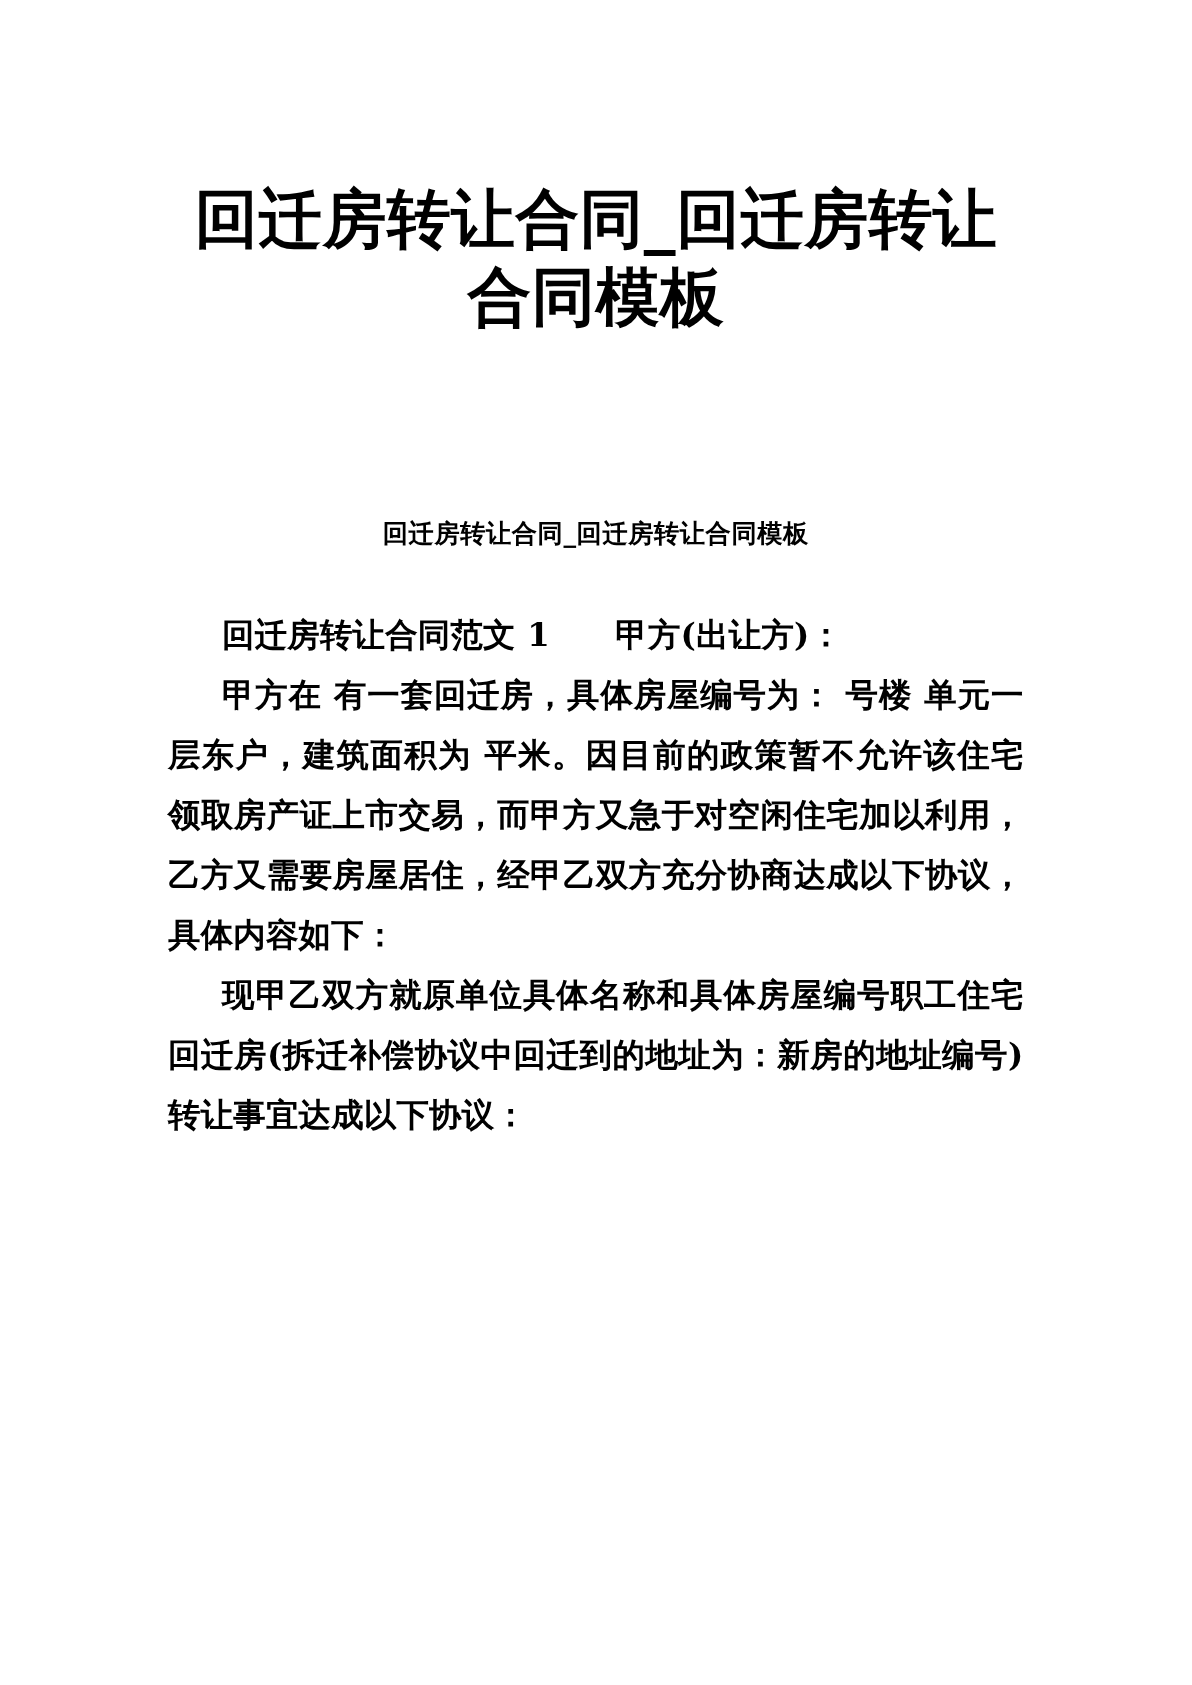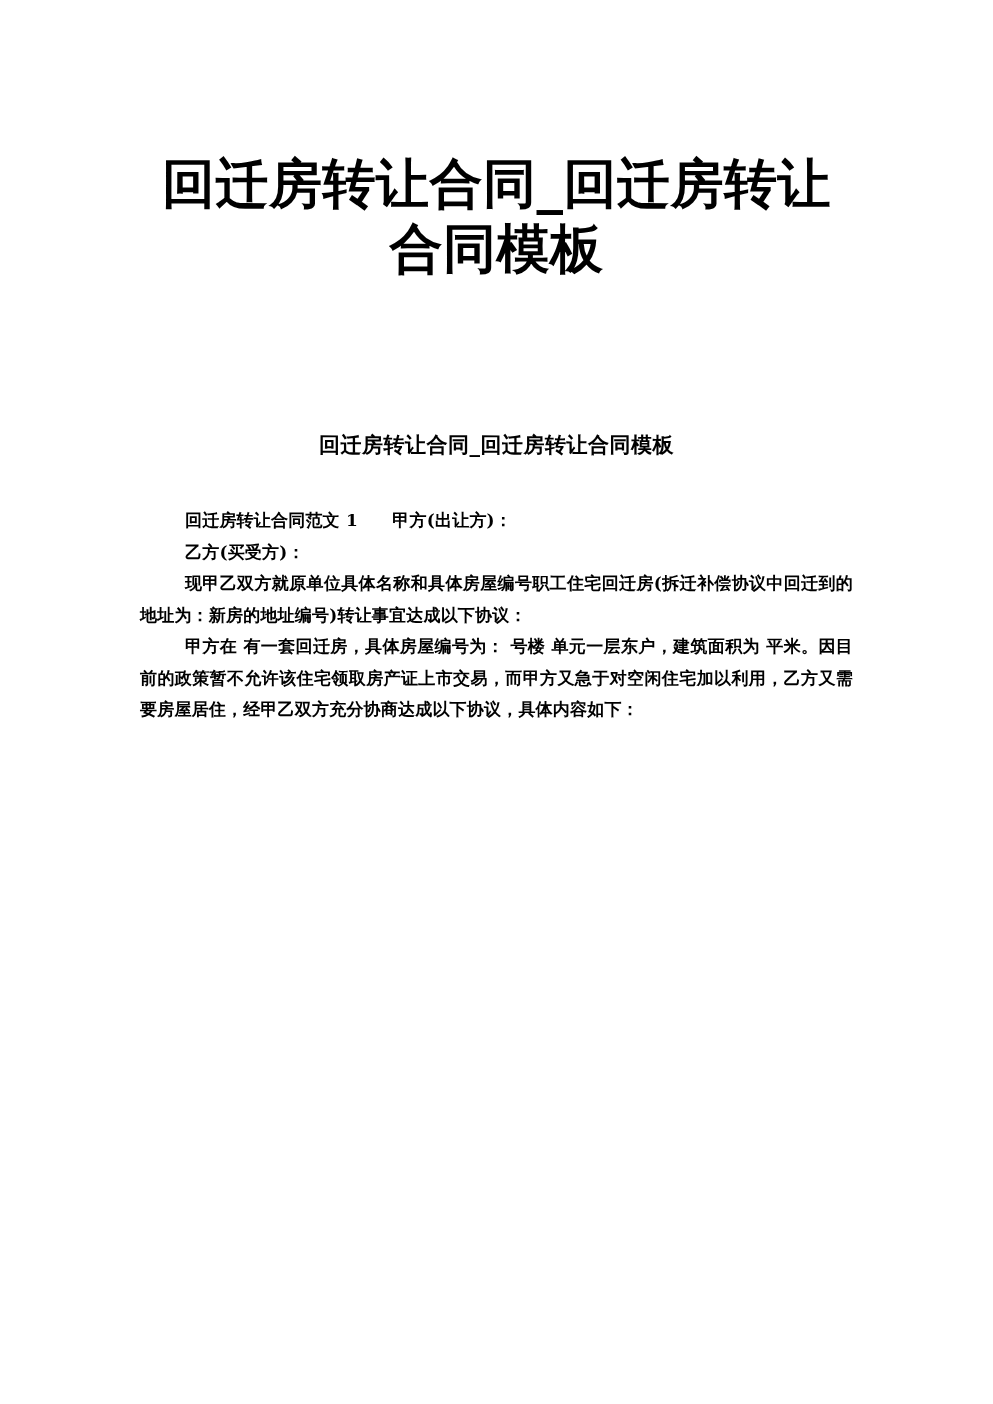--- a/index.html
+++ b/index.html
@@ -37,21 +37,21 @@
     font-size: 21px;
     font-weight: bold;
     text-align: center;
     letter-spacing: 0.5px;
   }
   .body-block {
     padding-top: 46px;
   }
   p.para {
     margin: 0 0 0 0;
-    font-size: 17px;
+    font-size: 27px;
     line-height: 1.85;
     text-align: justify;
     font-weight: bold;
     letter-spacing: 0.2px;
   }
   p.indent {
     text-indent: 45px;
   }
 </style>
 </head>
@@ -60,23 +60,22 @@
 <div class="page">
 
   <h1 class="doc-title">回迁房转让合同_回迁房转让合同模板</h1>
 
   <div class="subtitle">回迁房转让合同_回迁房转让合同模板</div>
 
   <div class="body-block">
 
     <p class="para indent">回迁房转让合同范文 1　　甲方(出让方)：</p>
 
-    <p class="para indent">乙方(买受方)：</p>
 
 
+    <p class="para indent">甲方在  有一套回迁房，具体房屋编号为：  号楼 单元一层东户，建筑面积为  平米。因目前的政策暂不允许该住宅领取房产证上市交易，而甲方又急于对空闲住宅加以利用，乙方又需要房屋居住，经甲乙双方充分协商达成以下协议，具体内容如下：</p>
+
     <p class="para indent">现甲乙双方就原单位具体名称和具体房屋编号职工住宅回迁房(拆迁补偿协议中回迁到的地址为：新房的地址编号)转让事宜达成以下协议：</p>
-
-    <p class="para indent">甲方在  有一套回迁房，具体房屋编号为：  号楼 单元一层东户，建筑面积为  平米。因目前的政策暂不允许该住宅领取房产证上市交易，而甲方又急于对空闲住宅加以利用，乙方又需要房屋居住，经甲乙双方充分协商达成以下协议，具体内容如下：</p>
 
 
   </div>
 
 </div>
 
 </body></html>

